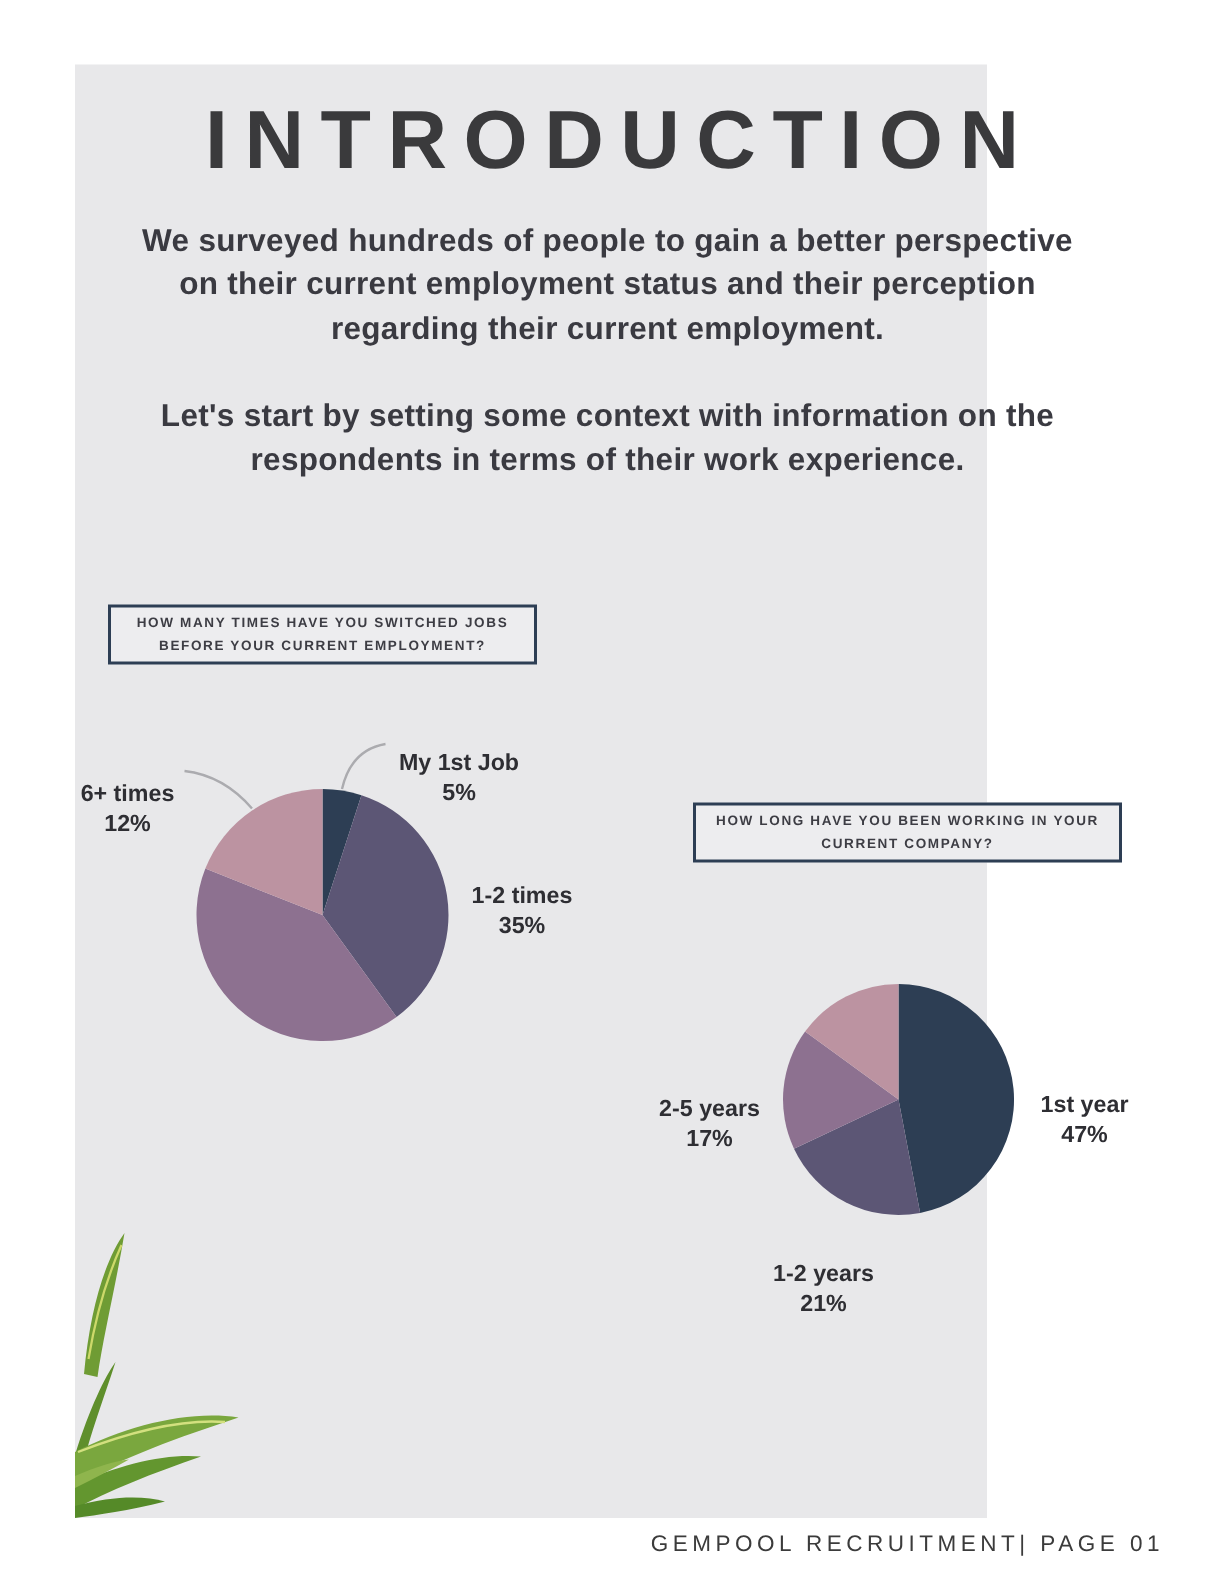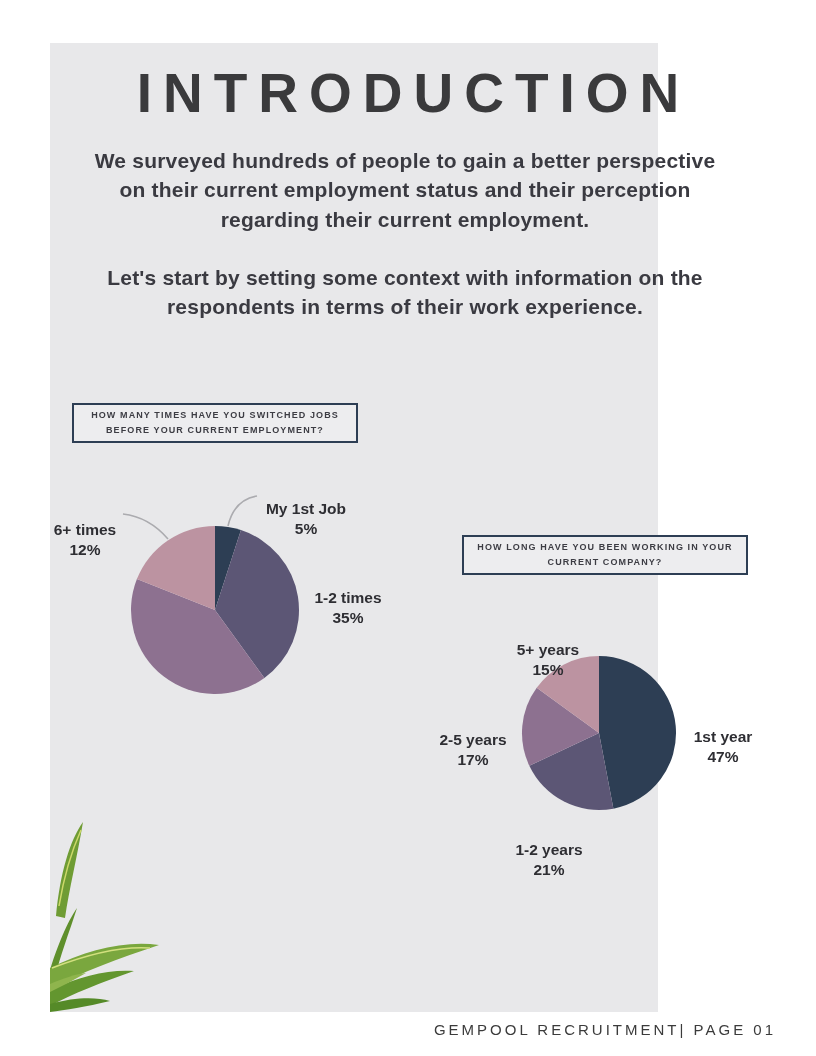--- a/index.html
+++ b/index.html
@@ -104,24 +104,20 @@
     <div>47%</div>
   </div>
   <div class="pie-label" style="left:434px;top:775px;">
     <div>1-2 years</div>
     <div>21%</div>
   </div>
   <div class="pie-label" style="left:358px;top:665px;">
     <div>2-5 years</div>
     <div>17%</div>
   </div>
-  <div class="pie-label" style="left:433px;top:575px;">
-    <div>5+ years</div>
-    <div>15%</div>
-  </div>
 
   <svg class="leaf" viewBox="0 0 170 194">
     <path d="M 6 98 C 10 55 20 22 33 4 C 27 40 19 72 15 100 Z" fill="#6f9c34"></path>
     <path d="M 9 88 C 14 58 22 32 31 12" fill="none" stroke="#cdd96a" stroke-width="1.5"></path>
     <path d="M 0 152 C 10 120 20 100 27 90 C 19 115 10 138 5 160 Z" fill="#5f8f2c"></path>
     <path d="M 0 150 C 36 132 76 122 109 127 C 70 140 30 154 0 172 Z" fill="#7aa73e"></path>
     <path d="M 2 150 C 38 136 72 128 100 130" fill="none" stroke="#d3e07f" stroke-width="1.6"></path>
     <path d="M 0 172 C 30 158 60 151 84 153 C 52 164 22 176 0 188 Z" fill="#63962f"></path>
     <path d="M 0 186 C 25 179 46 179 60 183 C 36 189 15 192 0 194 Z" fill="#558a28"></path>
     <path d="M 0 166 C 14 160 26 156 36 155 C 24 162 12 168 0 174 Z" fill="#8fb54d"></path>

